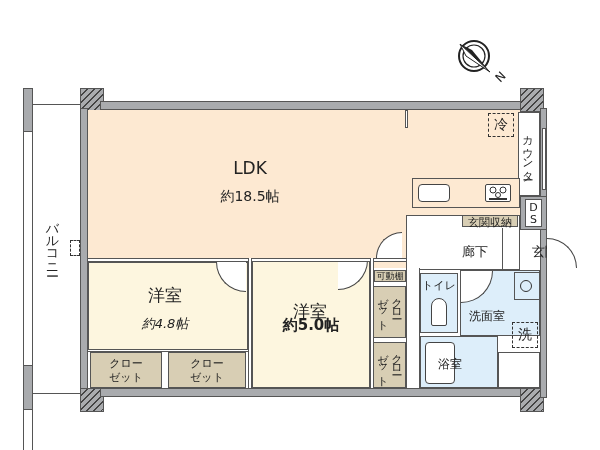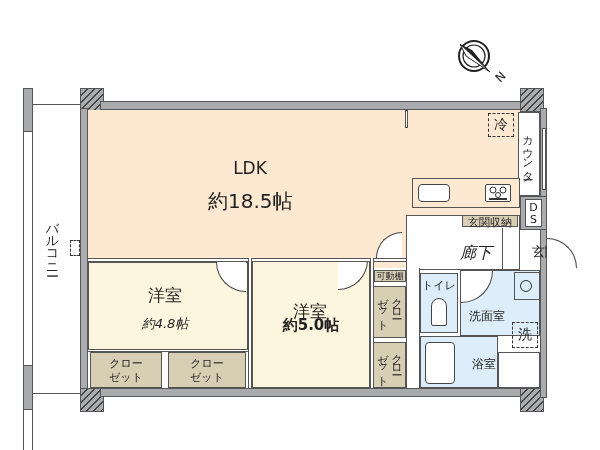--- a/index.html
+++ b/index.html
@@ -44,21 +44,21 @@
 <div class="abs hatch" style="left:520px;top:88px;width:24px;height:24px;"></div>
 <div class="abs wall" style="left:80px;top:108px;width:8px;height:300px;"></div>
 <div class="abs hatch" style="left:80px;top:388px;width:24px;height:24px;"></div>
 <div class="abs wall" style="left:100px;top:388px;width:428px;height:9px;"></div>
 <div class="abs hatch" style="left:520px;top:388px;width:24px;height:24px;"></div>
 <div class="abs wall" style="left:540px;top:108px;width:7px;height:290px;"></div>
 
 <div class="abs room-ldk" style="left:88px;top:110px;width:432px;height:148px;"></div>
 <div class="abs room-ldk" style="left:340px;top:210px;width:66px;height:58px;"></div>
 <div class="label" style="left:225px;top:158px;width:50px;font-size:17px;">LDK</div>
-<div class="label" style="left:208px;top:188px;width:84px;font-size:20px;">約18.5帖</div>
+<div class="label" style="left:208px;top:188px;width:84px;font-size:14px;">約18.5帖</div>
 <div class="abs" style="left:405px;top:110px;width:3px;height:18px;border:1px solid #555;background:#fff;"></div>
 
 <div class="abs dotted" style="left:488px;top:113px;width:26px;height:24px;"></div>
 <div class="label" style="left:488px;top:116px;width:26px;font-size:14px;">冷</div>
 
 <div class="abs thin" style="left:518px;top:112px;width:22px;height:84px;background:#fff;"></div>
 <div class="label vlabel" style="left:521px;top:128px;font-size:11px;">カウンター</div>
 <div class="abs" style="left:542px;top:128px;width:4px;height:62px;background:#fff;border:1px solid #555;"></div>
 
 <div class="abs thin" style="left:412px;top:178px;width:108px;height:30px;background:#fde9d2;"></div>
@@ -72,21 +72,21 @@
     </svg>
 </div>
 
 <div class="abs wall" style="left:520px;top:196px;width:27px;height:34px;"></div>
 <div class="abs thin" style="left:525px;top:199px;width:17px;height:28px;background:#fff;"></div>
 <div class="label vlabel" style="left:527px;top:201px;font-size:11px;">DS</div>
 
 <div class="abs room-hall thin" style="left:406px;top:215px;width:114px;height:55px;"></div>
 <div class="abs" style="left:462px;top:215px;width:56px;height:12px;background:#d8ceb4;border:1px solid #555;"></div>
 <div class="label" style="left:462px;top:215px;width:56px;font-size:11px;">玄関収納</div>
-<div class="label" style="left:460px;top:243px;width:30px;font-size:16px;font-style:italic;">廊下</div>
+<div class="label" style="left:460px;top:243px;width:30px;font-size:13px;">廊下</div>
 <div class="abs" style="left:502px;top:228px;width:1px;height:42px;background:#555;"></div>
 <div class="label" style="left:505px;top:243px;width:32px;font-size:13px;margin-left:24px;">玄関</div>
 <div class="abs" style="left:547px;top:238px;width:30px;height:30px;border-top:1px solid #444;border-right:1px solid #444;border-top-right-radius:30px;background:#fff;"></div>
 <div class="abs" style="left:376px;top:232px;width:26px;height:26px;border-top:1px solid #444;border-left:1px solid #444;border-top-left-radius:26px;background:#fff;"></div>
 
 <div class="abs room-west thin" style="left:88px;top:262px;width:160px;height:88px;"></div>
 <div class="label" style="left:140px;top:284px;width:50px;font-size:17px;">洋室</div>
 <div class="label" style="left:130px;top:315px;width:70px;font-size:13px;font-style:italic;">約4.8帖</div>
 <div class="abs" style="left:216px;top:262px;width:30px;height:30px;border-bottom:1px solid #444;border-left:1px solid #444;border-bottom-left-radius:30px;background:#fff;"></div>
 <div class="abs closet" style="left:90px;top:352px;width:72px;height:36px;"></div>
@@ -118,20 +118,20 @@
 <div class="abs room-wet thin" style="left:460px;top:270px;width:80px;height:66px;"></div>
 <div class="abs room-hall" style="left:461px;top:271px;width:32px;height:32px;border-bottom:1px solid #444;border-right:1px solid #444;border-bottom-right-radius:32px;"></div>
 <div class="abs thin" style="left:514px;top:272px;width:26px;height:28px;background:#ddeefa;"></div>
 <div class="abs" style="left:520px;top:280px;width:12px;height:12px;border:1.5px solid #333;border-radius:50%;"></div>
 <div class="label" style="left:462px;top:308px;width:50px;font-size:12px;">洗面室</div>
 <div class="abs dotted" style="left:512px;top:322px;width:26px;height:26px;"></div>
 <div class="label" style="left:512px;top:326px;width:26px;font-size:14px;">洗</div>
 
 <div class="abs room-wet thin" style="left:420px;top:336px;width:78px;height:52px;"></div>
 <div class="abs" style="left:425px;top:342px;width:30px;height:42px;border:1.5px solid #444;border-radius:4px;background:#fff;"></div>
-<div class="label" style="left:432px;top:356px;width:36px;font-size:12px;margin-left:34px;">浴室</div>
+<div class="label" style="left:432px;top:356px;width:36px;font-size:12px;">浴室</div>
 <div class="abs room-hall thin" style="left:498px;top:352px;width:42px;height:36px;"></div>
 
 <div class="abs" style="left:88px;top:258px;width:318px;height:4px;background:#fff;border-top:1px solid #555;border-bottom:1px solid #555;"></div>
 <div class="abs" style="left:248px;top:258px;width:4px;height:130px;background:#fff;border-left:1px solid #555;border-right:1px solid #555;"></div>
 <div class="abs" style="left:88px;top:349px;width:160px;height:3px;background:#fff;border-top:1px solid #555;border-bottom:1px solid #555;"></div>
 <div class="abs" style="left:370px;top:258px;width:4px;height:130px;background:#fff;border-left:1px solid #555;border-right:1px solid #555;"></div>
 <div class="abs" style="left:406px;top:268px;width:14px;height:120px;background:#fff;border-left:1px solid #555;border-right:1px solid #555;"></div>
 
 </body></html>

